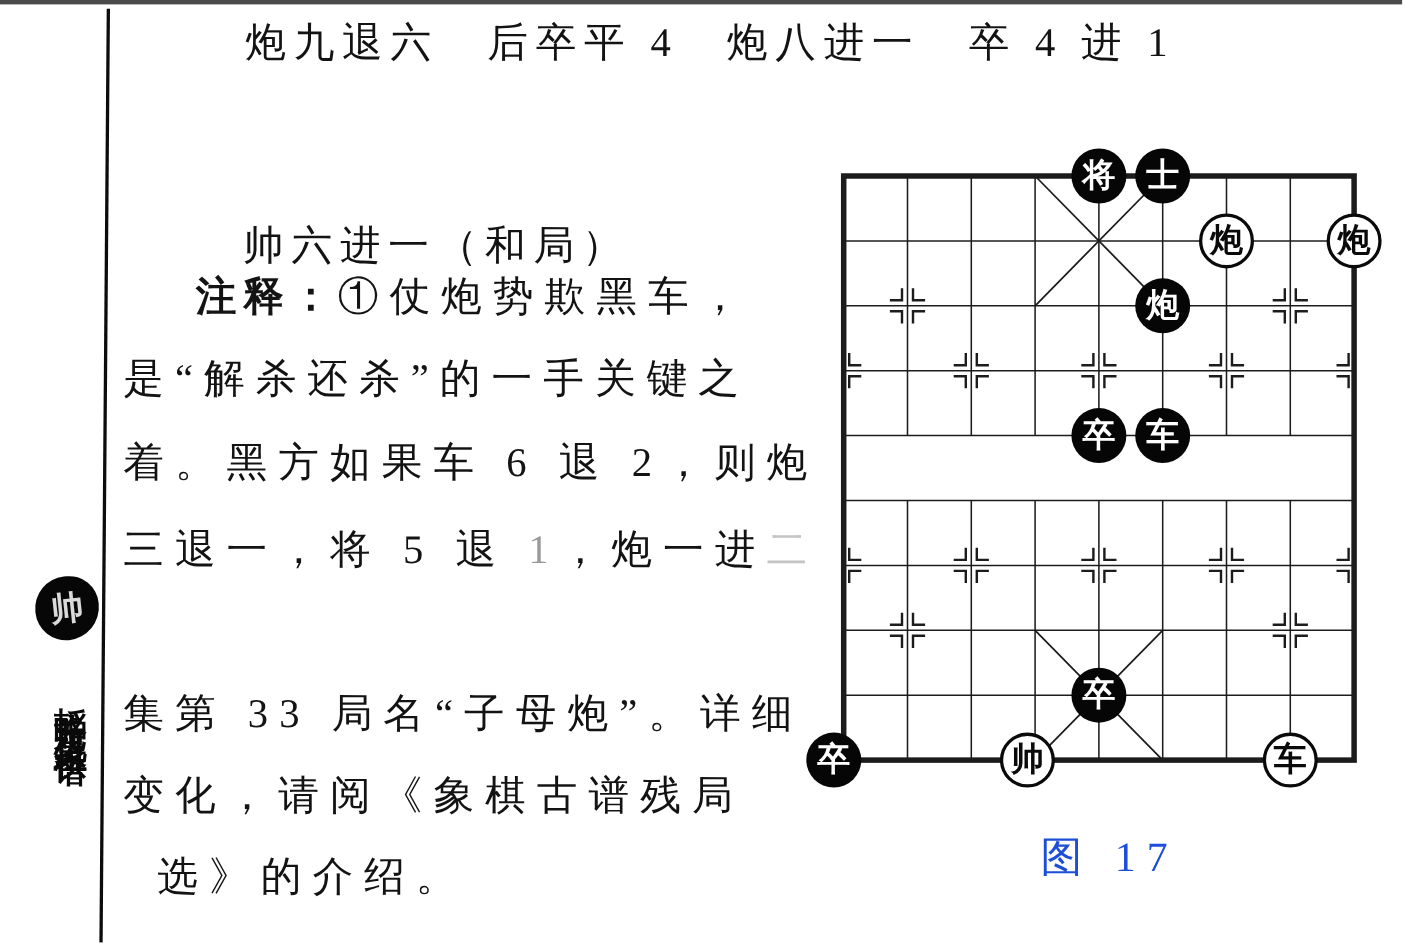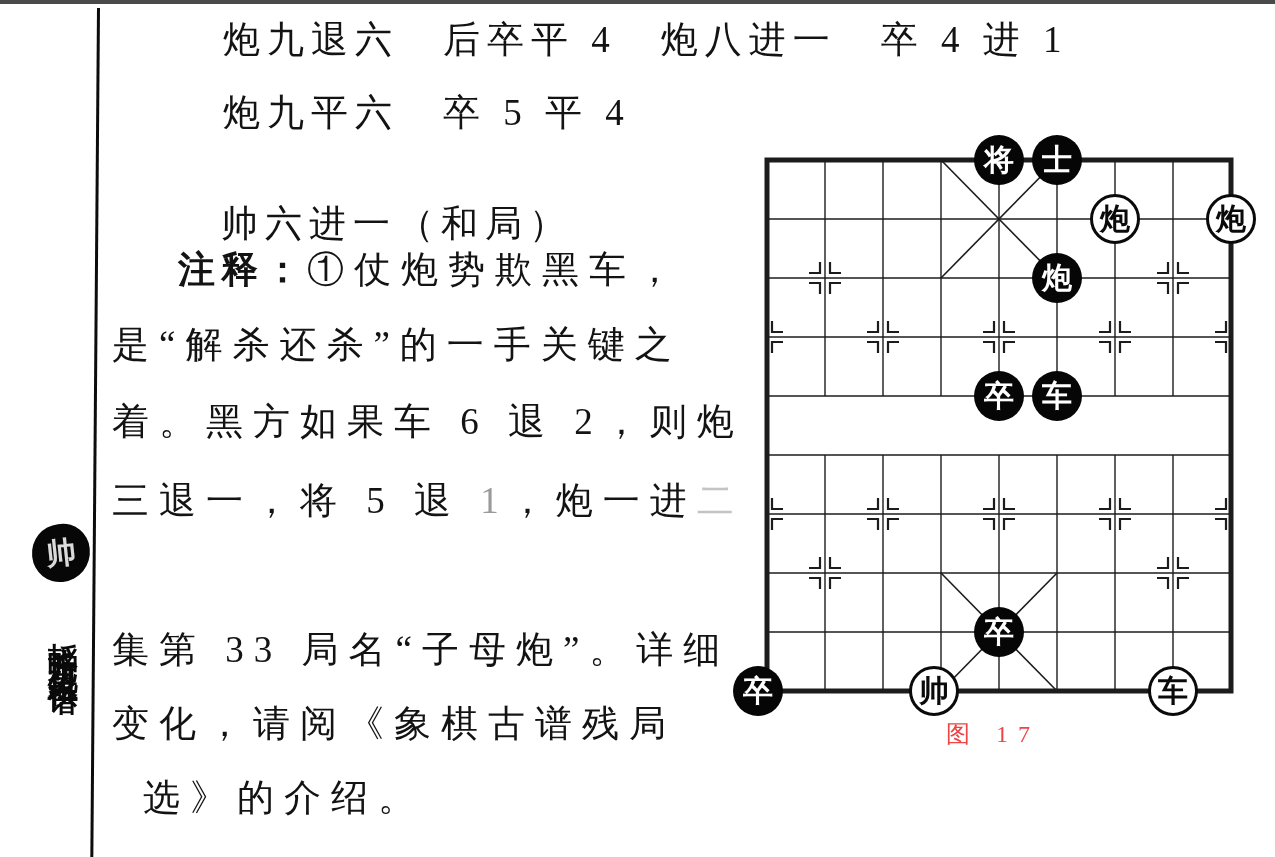--- a/index.html
+++ b/index.html
@@ -22,38 +22,37 @@
   .note-label{font-family:"Liberation Sans","DejaVu Sans",sans-serif;font-weight:bold;letter-spacing:6px;margin-top:24px;}
   .faint{color:#9a9a9a;}
   .fainter{color:#c4c4c4;}
   .board{position:absolute;left:738px;top:131px;width:510px;height:600px;}
   .board svg{position:absolute;left:0;top:0;}
   .piece{position:absolute;width:50px;height:50px;border-radius:50%;box-sizing:border-box;
          display:flex;align-items:center;justify-content:center;
          font-size:30px;font-weight:bold;line-height:1;}
   .piece.black{background:#060606;color:#fff;}
   .piece.red{background:#fff;border:3px solid #0a0a0a;color:#0a0a0a;}
-  .caption{position:absolute;left:946px;top:718px;font-size:24px;letter-spacing:10px;
-           color:#ef4444;white-space:nowrap;}
+  .caption{position:absolute;left:946px;top:754px;font-size:38px;letter-spacing:10px;
+           color:#1d4ed8;white-space:nowrap;}
 </style>
 </head>
 <body>
 
 <div class="page">
 
   <div class="scan-edge-top"></div>
   <div class="margin-rule"></div>
 
   <div class="seal">
     <span>帅</span>
   </div>
   <div class="vtitle">韬略元机象棋谱</div>
 
   <div class="txt moves-line" style="left:223px;top:18px;text-align:center;">炮九退六　后卒平 4　炮八进一　卒 4 进 1</div>
-  <div class="txt moves-line" style="left:223px;top:91px;">炮九平六　卒 5 平 4</div>
   <div class="txt moves-line" style="left:221px;top:158px;margin-top:44px;">帅六进一（和局）</div>
 
   <div class="txt comm-line" style="left:178px;top:248px;">
     <span class="note-label">注释：</span><span>①仗炮势欺黑车，</span>
   </div>
   <div class="txt comm-line" style="left:112px;top:323px;">是“解杀还杀”的一手关键之</div>
   <div class="txt comm-line" style="left:112px;top:400px;">着。黑方如果车 6 退 2，则炮</div>
   <div class="txt comm-line" style="left:112px;top:479px;">
     <span>三退一，将 5 退 </span><span class="faint">1</span><span>，炮一进</span><span class="fainter">二</span>
   </div>

